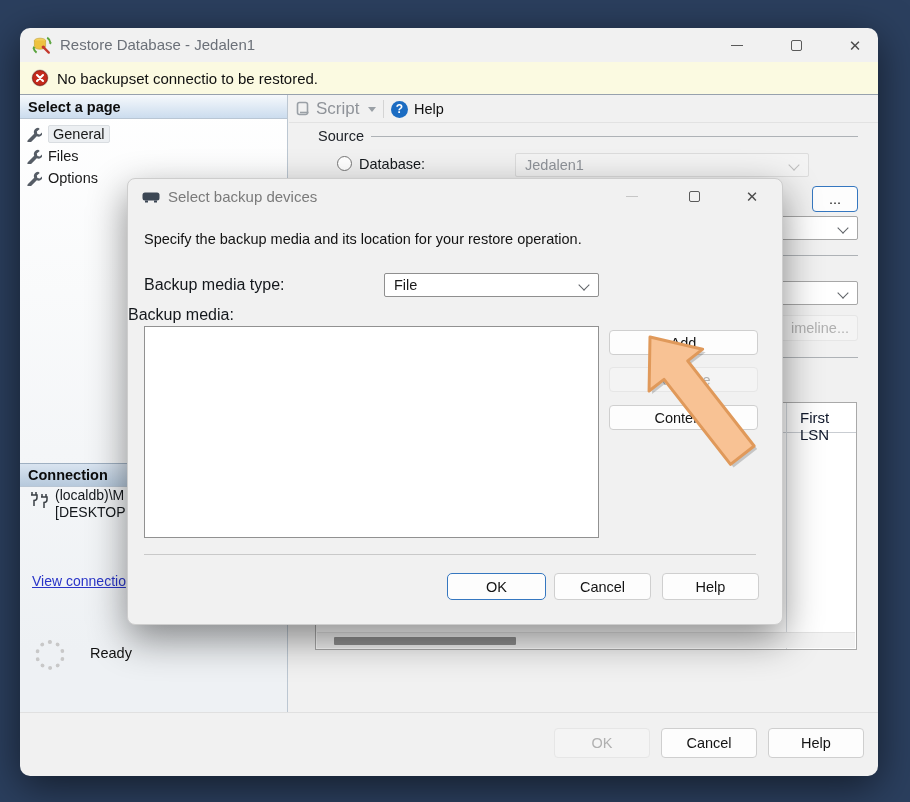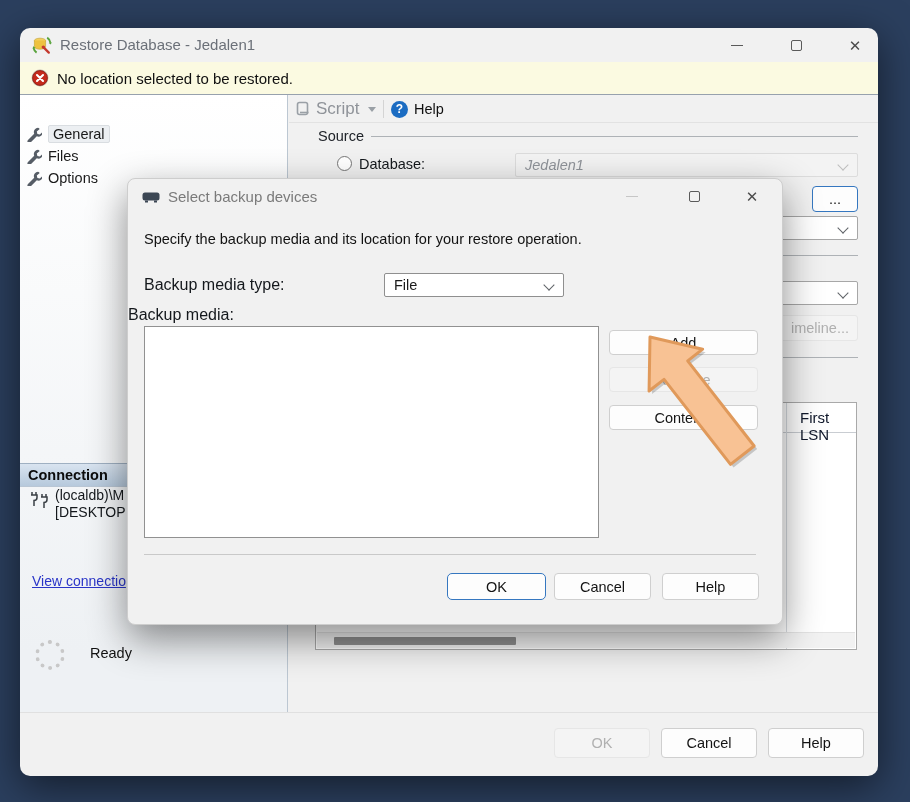--- a/index.html
+++ b/index.html
@@ -97,21 +97,21 @@
     background:#f1f1f1; border:1px solid #cdcdcd; border-radius:8px;
     box-shadow: 0 14px 38px rgba(0,0,0,.45); z-index:50;
   }
   .m-title { position:absolute; left:40px; top:9px; font-size:15px; color:#7a7a7a; }
   .m-icon { position:absolute; left:14px; top:12px; }
   .m-wc { position:absolute; top:0; width:44px; height:34px; display:flex; align-items:center; justify-content:center; }
   .m-min { left:482px; } .m-max { left:544px; } .m-close { left:602px; }
   .m-min .dash { border-top-color:#c6c6c6; }
   .m-desc { position:absolute; left:16px; top:52px; font-size:14.5px; color:#121212; }
   .m-label { position:absolute; font-size:16px; color:#14181c; }
-  .m-combo { left:256px; top:94px; width:180px; height:24px; border:1px solid #8f8f8f; }
+  .m-combo { left:256px; top:94px; width:215px; height:24px; border:1px solid #8f8f8f; }
   .listbox { position:absolute; left:16px; top:147px; width:455px; height:212px; background:#fff; border:1px solid #919191; }
   .m-add { left:481px; top:151px; width:149px; height:25px; }
   .m-remove { left:481px; top:188px; width:149px; height:25px; }
   .m-contents { left:481px; top:226px; width:149px; height:25px; }
   .m-sep { position:absolute; left:16px; right:26px; top:375px; border-top:1px solid #c9c9c9; }
   .m-ok { left:319px; top:394px; width:99px; height:27px; }
   .m-cancel { left:426px; top:394px; width:97px; height:27px; }
   .m-help { left:534px; top:394px; width:97px; height:27px; }
   
   .arrow-overlay { position:absolute; left:0; top:0; z-index:100; pointer-events:none; }
@@ -145,24 +145,25 @@
           <span class="xg">✕</span>
         </span>
     </div>
 
     <div class="warnbar">
       <svg width="18" height="18" viewBox="0 0 18 18">
         <circle cx="9" cy="9" r="8.4" fill="#b9b2a6"></circle>
         <circle cx="9" cy="9" r="7.4" fill="#c42b1c" stroke="#8f150c" stroke-width="0.8"></circle>
         <path d="M6 6 L12 12 M12 6 L6 12" stroke="#ffffff" stroke-width="2.1" stroke-linecap="round"></path>
       </svg>
-      <span class="warn-text">No location selected to be restored.</span>
+      <span class="warn-text">No backupset connectio to be restored.</span>
     </div>
 
     <div class="sidebar">
+      <div class="s-head sh-page">Select a page</div>
 
       <div class="page-item pi-0 sel">
         <svg class="wr" viewBox="0 0 16 16">
             <path d="M12.7 1.9a4.2 4.2 0 0 0-4.5 5.8L2 13.9a1.8 1.8 0 1 0 2.6 2.6l6.2-6.2a4.2 4.2 0 0 0 5.8-4.5l-2.8 2.8-2.4-.6-.6-2.4 2.9-2.7z" fill="#565d66"></path>
           </svg>
         <span class="lbl">General</span>
       </div>
       <div class="page-item pi-1">
         <svg class="wr" viewBox="0 0 16 16">
             <path d="M12.7 1.9a4.2 4.2 0 0 0-4.5 5.8L2 13.9a1.8 1.8 0 1 0 2.6 2.6l6.2-6.2a4.2 4.2 0 0 0 5.8-4.5l-2.8 2.8-2.4-.6-.6-2.4 2.9-2.7z" fill="#565d66"></path>
@@ -206,21 +207,21 @@
           <span class="help-circle">?</span>
           <span class="help-label">Help</span>
         </div>
       </div>
 
       <span class="grp-label" style="left:29px; top:33px;">Source</span>
       <span class="grp-line" style="left:82px; top:41px; width:487px;"></span>
 
       <span class="radio" style="left:48px; top:61px;"></span>
       <span class="fld-label" style="left:70px; top:61px;">Database:</span>
-      <div class="combo dis" style="left:226px; top:58px; width:343px;font-style:italic;">
+      <div class="combo dis" style="left:226px; top:58px; width:294px;">
         <span>Jedalen1</span>
         <span class="chev"></span>
       </div>
 
       <div class="btn browse">
           <span>...</span>
         </div>
       <div class="combo" style="left:226px; top:121px; width:343px;">
         <span class="chev"></span>
       </div>

